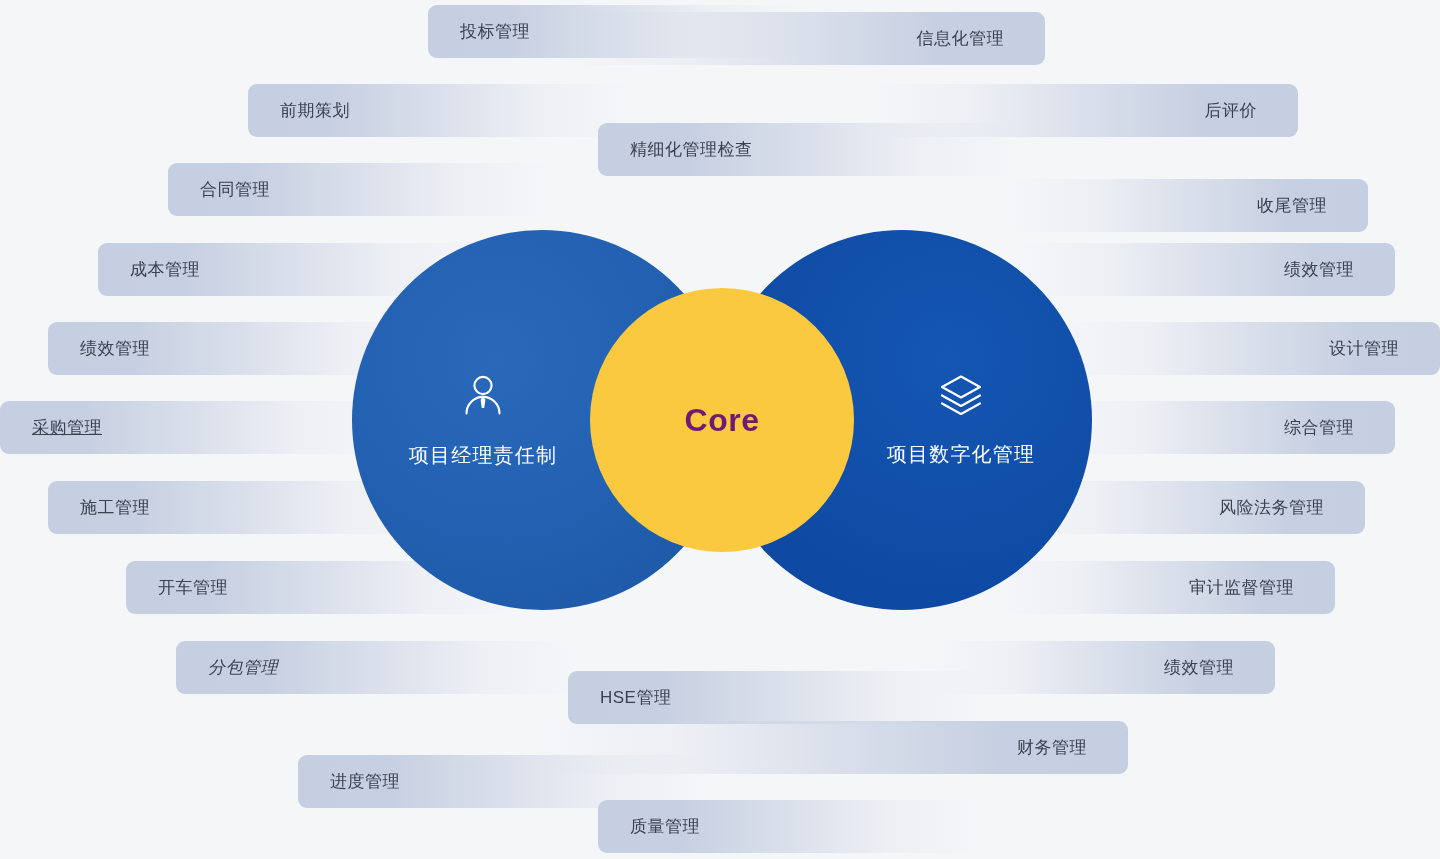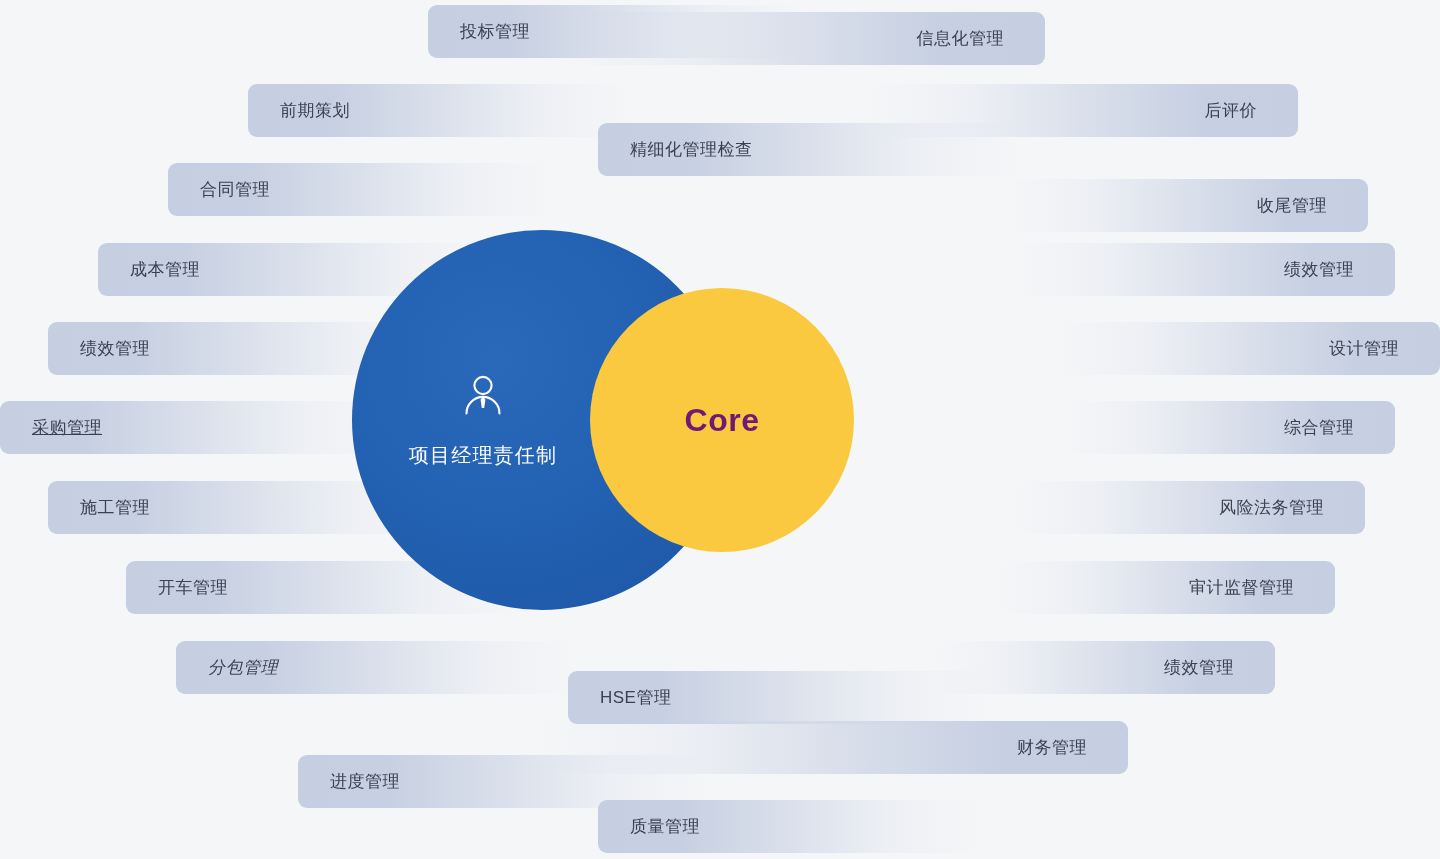--- a/index.html
+++ b/index.html
@@ -162,18 +162,30 @@
         <svg width="46" height="46" viewBox="0 0 46 46" fill="none">
           <circle cx="23" cy="13.5" r="8.6" stroke="#ffffff" stroke-width="2.1"></circle>
           <path d="M6.5 41.5c0-9.2 7.4-16.6 16.5-16.6S39.5 32.3 39.5 41.5" stroke="#ffffff" stroke-width="2.1" stroke-linecap="round" fill="none"></path>
           <path d="M23 24.5l-2.4 3.2 1.2 8.4h2.4l1.2-8.4z" fill="#ffffff"></path>
         </svg>
       </span>
       <span class="circle-label">项目经理责任制</span>
     </div>
   </div>
 
+  <div class="circle" id="circle-right">
+    <div class="circle-inner">
+      <span class="circle-icon">
+        <svg width="46" height="44" viewBox="0 0 46 44" fill="none">
+          <path d="M23 3.5L42 14 23 24.5 4 14z" stroke="#ffffff" stroke-width="2.2" stroke-linejoin="round" fill="none"></path>
+          <path d="M4 22.5L23 33 42 22.5" stroke="#ffffff" stroke-width="2.2" stroke-linejoin="round" stroke-linecap="round" fill="none"></path>
+          <path d="M4 30.5L23 41 42 30.5" stroke="#ffffff" stroke-width="2.2" stroke-linejoin="round" stroke-linecap="round" fill="none"></path>
+        </svg>
+      </span>
+      <span class="circle-label">项目数字化管理</span>
+    </div>
+  </div>
 
   <div class="circle" id="circle-core">
     <span id="core-label">Core</span>
   </div>
 
 </div>
 
 </body></html>

